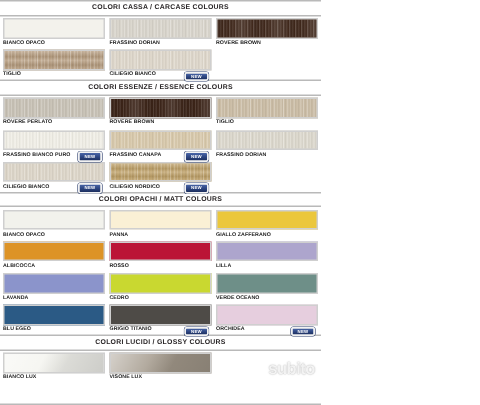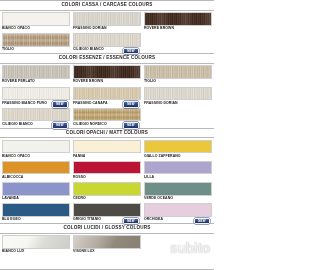--- a/index.html
+++ b/index.html
@@ -127,21 +127,21 @@
       rgba(255,255,255,0.18) 38%,
       rgba(0,0,0,0.10) 62%,
       rgba(0,0,0,0.16) 100%);
     pointer-events: none;
   }
 
   
   .watermark {
     position: absolute;
     right: 4px; top: 240px;
-    font-size: 14px;
+    font-size: 11px;
     font-weight: bold;
     color: rgba(255,255,255,0.85);
     text-shadow: 0 0 1px rgba(120,120,120,0.75);
     letter-spacing: -0.3px;
     display: flex; align-items: center; gap: 1.5px;
     pointer-events: none;
     z-index: 20;
   }
   .watermark .wm-dot {
     width: 8px; height: 8px; border-radius: 50%;

